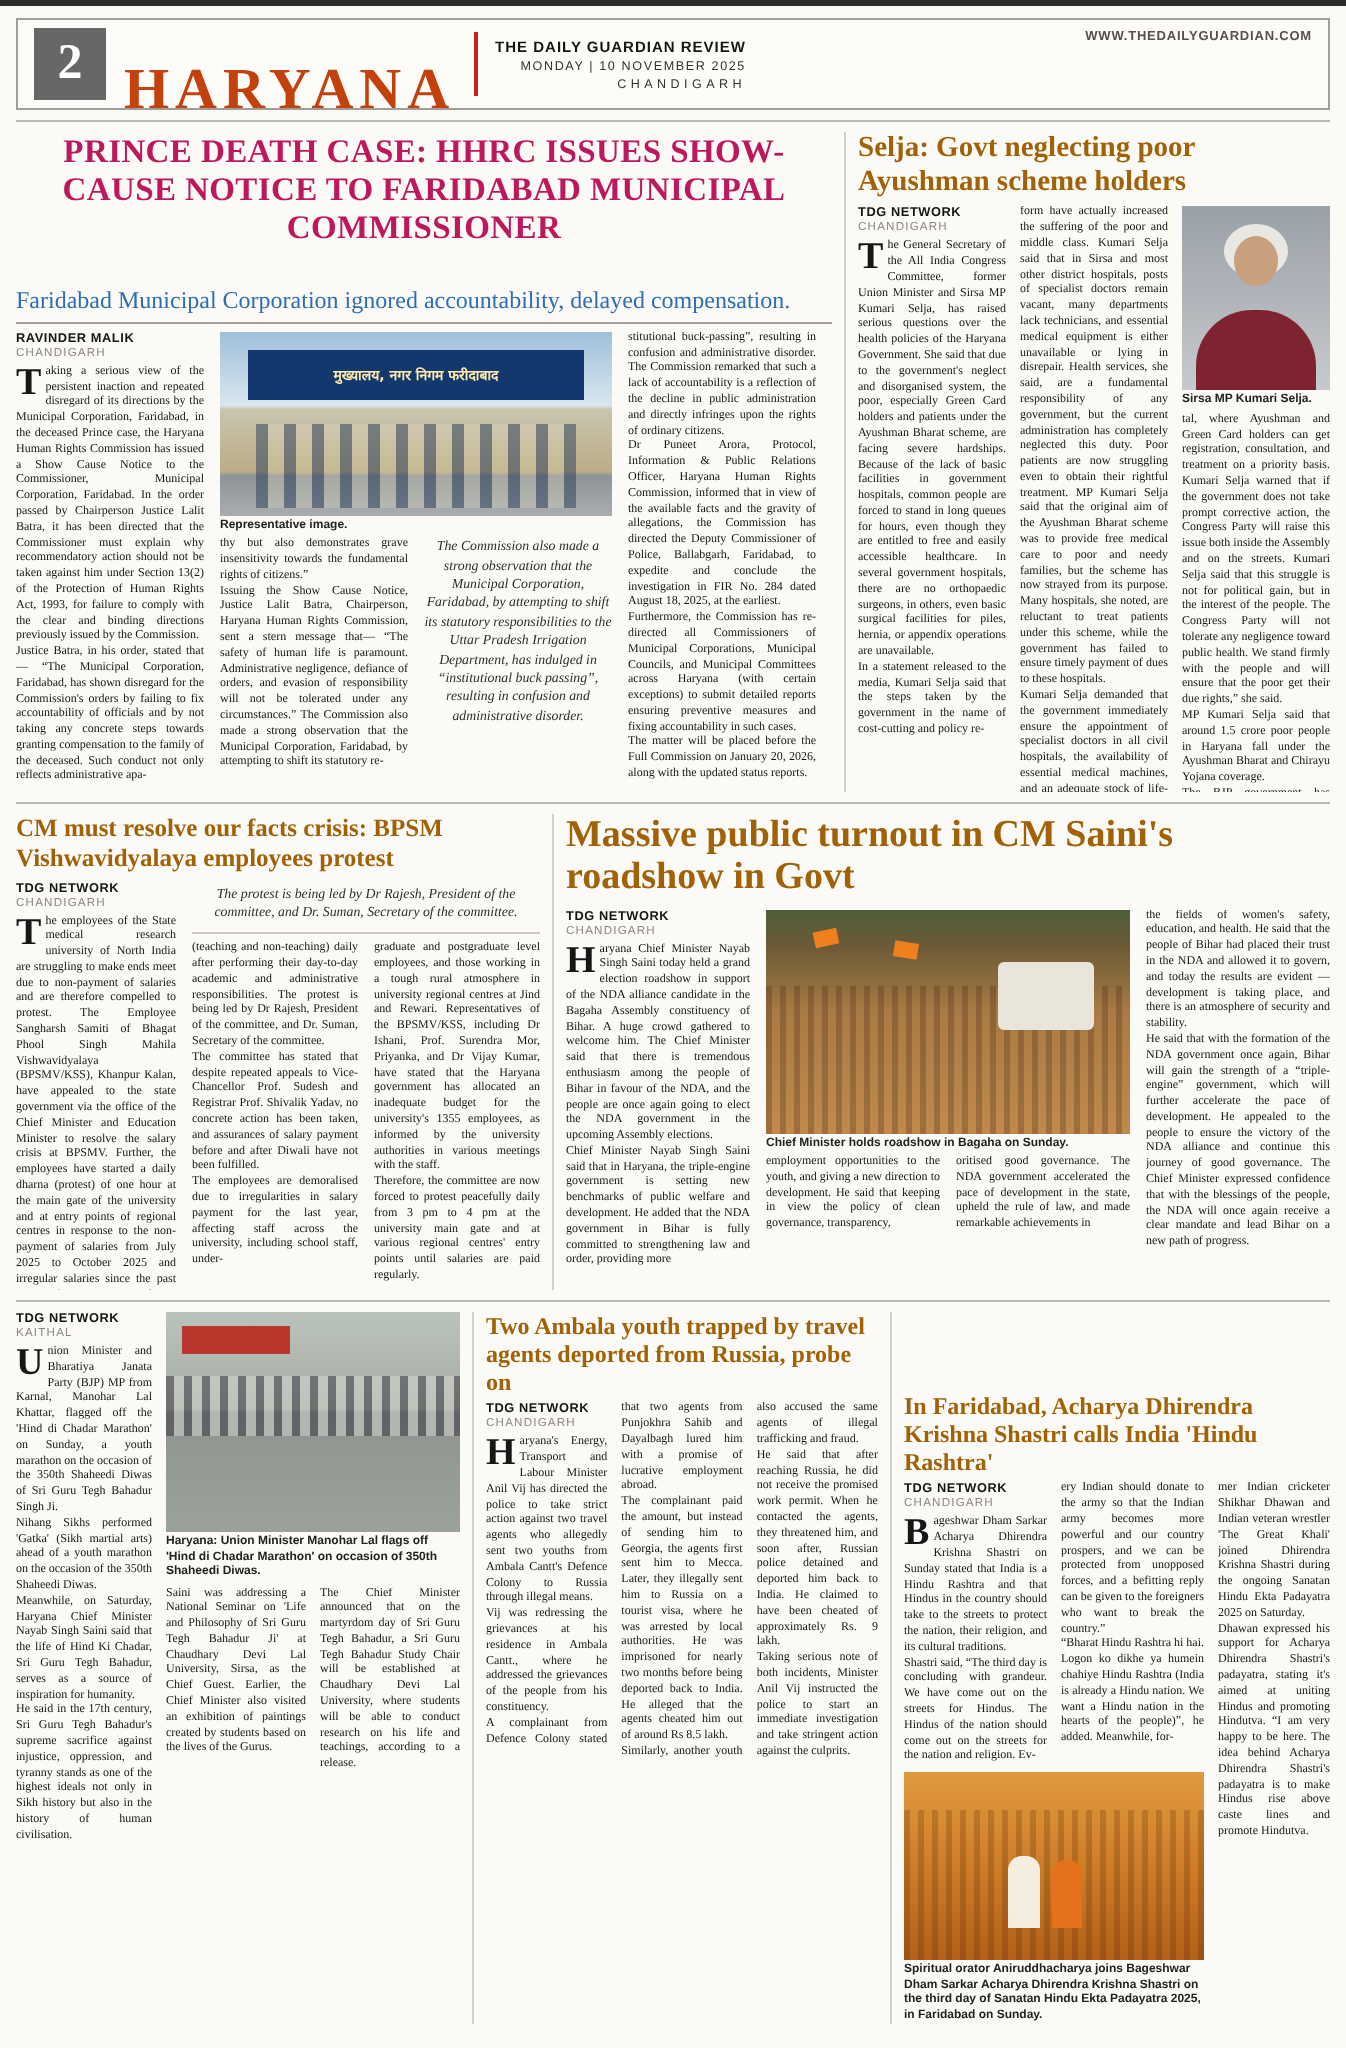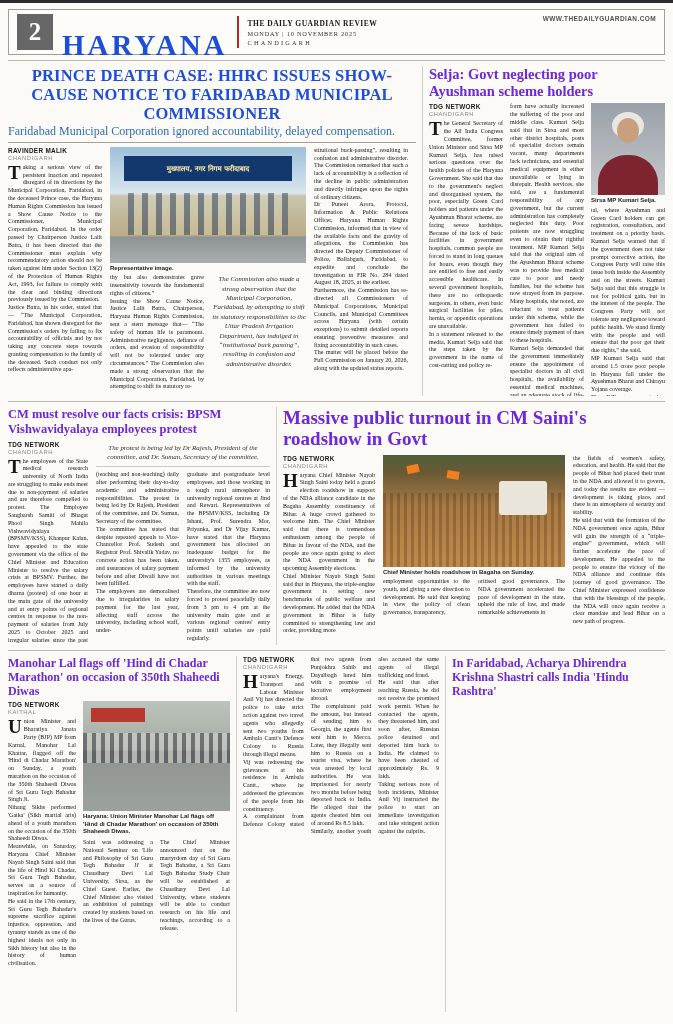--- a/index.html
+++ b/index.html
@@ -10,60 +10,60 @@
     border-top:3px solid #2b2b2b;
     padding:6px 8px;
     font-family:"Liberation Serif", serif;
   }
 
   
   .masthead { display:flex; align-items:center; gap:9px; height:46px;
     border:1px solid #9f9f98; padding:3px 8px; background:#fdfcf9; }
   .m-num { flex:0 0 36px; width:36px; height:36px; background:#676767; color:#fff;
     font:700 25px/36px "Liberation Serif", serif; text-align:center; }
-  .m-title { font:700 29px "Liberation Serif", serif; letter-spacing:3px; color:#1d4ed8;margin-top:26px; }
+  .m-title { font:700 29px "Liberation Serif", serif; letter-spacing:3px; color:#c2410c;margin-top:26px; }
   .m-red { width:2px; height:32px; background:#c2241f; }
-  .m-info { font-family:Liberation Serif, serif; }
+  .m-info { font-family:Liberation Sans, sans-serif;text-align:right; }
   .m-info .l1 { font-size:7.5px; font-weight:700; letter-spacing:.5px; }
   .m-info .l2 { font-size:6.3px; letter-spacing:.8px; margin-top:2px; color:#333; }
   .m-info .l3 { font-size:6.3px; letter-spacing:2.2px; margin-top:2px; color:#333; }
   .m-web { margin-left:auto; align-self:flex-start; padding-top:2px;
     font:700 6.5px "Liberation Sans", sans-serif; color:#55524e; letter-spacing:.4px; }
 
   .hdiv { height:1px; background:#b9b9b2; margin:5px 0; }
   .vdiv { flex:0 0 1px; width:1px; background:#cfcfc7; margin:0 6px; }
 
   
   .band { display:flex; align-items:stretch; }
   .band-top { height:330px; }
   .band-mid { height:238px; }
   .band-bot { height:356px; }
-  .headline { font-family:"Liberation Serif", serif; font-weight:700; color:#6d28d9; }
+  .headline { font-family:"Liberation Serif", serif; font-weight:700; color:#a16207; }
   .bodytext { font-size:6px; line-height:1.3; text-align:justify; white-space:pre-line; }
   .dropcap::first-letter { float:left; font-size:19px; line-height:15px; padding:1px 2px 0 0; font-weight:700; }
   .byline { font-family:"Liberation Sans", sans-serif; margin-bottom:3px; }
   .byline .name { font-size:6.4px; font-weight:700; letter-spacing:.3px; }
   .byline .city { font-size:5.8px; color:#8a8782; letter-spacing:.6px; margin-top:1px; }
   .caption { font:700 6px/1.25 "Liberation Sans", sans-serif; margin-top:2px; color:#222; }
   .quote { font-style:italic; text-align:center; font-size:6.9px; line-height:1.36; color:#2d2d2d; }
   .col { overflow:hidden; }
   .cols { display:flex; gap:8px; overflow:hidden; }
   .photo { position:relative; overflow:hidden; }
 
   
   .lead { flex:0 0 408px; display:flex; flex-direction:column; overflow:hidden; }
-  .lead .headline { font-size:16.5px; line-height:1.16; color:#1d4ed8; text-align:center; letter-spacing:.2px; }
-  .lead .subhead { font-size:12px; line-height:1.2; color:#2f6db3; margin:1px 0 3px; }
+  .lead .headline { font-size:16.5px; line-height:1.16; color:#be185d; text-align:center; letter-spacing:.2px; }
+  .lead .subhead { font-size:12px; line-height:1.2; color:#2f6db3; margin:20px 0 3px; }
   .lead .rule { border-top:1px solid #a39f98; margin-bottom:4px; }
   .lead .cols { flex:1; }
   .lead .c1, .lead .c4 { flex:0 0 94px; }
   .lead .cmid { flex:0 0 196px; display:flex; flex-direction:column; overflow:hidden; }
   .lead .midrow { display:flex; gap:8px; flex:1; overflow:hidden; margin-top:2px; }
   .lead .midrow > div { flex:0 0 94px; overflow:hidden; }
-  .ph-lead { height:116px;
+  .ph-lead { height:92px;
     background:linear-gradient(180deg,#9fc0da 0%,#d9e6ee 40%,#c9c5af 42%,#baac85 76%,#8e9496 78%,#a9adaf 100%); }
   .ph-lead .sign { position:absolute; top:9px; left:14px; right:14px; height:25px;
     background:#12386e; color:#ffe9a8; display:flex; align-items:center; justify-content:center;
     font:700 7px "DejaVu Sans", sans-serif; text-align:center; }
   .ph-lead .win { position:absolute; top:46px; left:18px; right:18px; height:42px;
     background:repeating-linear-gradient(90deg, rgba(40,60,90,.5) 0 6px, rgba(235,228,200,.25) 6px 14px); }
 
   
   .selja { flex:1 1 auto; display:flex; flex-direction:column; overflow:hidden; }
   .selja .headline { font-size:14.5px; line-height:1.15; margin-bottom:4px; }
@@ -113,21 +113,21 @@
     background:repeating-linear-gradient(90deg, rgba(50,50,62,.5) 0 4px, rgba(222,222,216,.45) 4px 9px); }
   .ph-marathon .banner { position:absolute; top:7px; left:8px; width:54px; height:14px; background:#b8382e; }
   .marathon .sub { display:flex; gap:7px; flex:1; overflow:hidden; margin-top:3px; }
   .marathon .sub > div { flex:1 1 0; overflow:hidden; }
 
   
   .ambala { flex:0 0 196px; display:flex; flex-direction:column; overflow:hidden; }
   .ambala .flow { flex:1; overflow:hidden; column-count:3; column-gap:7px; }
 
   
-  .shastri { flex:1 1 auto; display:flex; flex-direction:row; overflow:hidden; }
+  .shastri { flex:1 1 auto; display:flex; flex-direction:column; overflow:hidden;margin-top:40px; }
   .shastri .row { display:flex; gap:7px; flex:1; overflow:hidden; }
   .shastri .left { flex:0 0 150px; display:flex; flex-direction:column; overflow:hidden; }
   .shastri .lefttext { flex:1; overflow:hidden; column-count:2; column-gap:7px; margin-bottom:3px; }
   .shastri .c3 { flex:1; overflow:hidden; }
   .ph-shastri { height:94px;
     background:linear-gradient(180deg,#e09a3e 0%,#cf7f28 48%,#b06018 100%); }
   .ph-shastri .tex { position:absolute; inset:20% 0 0 0; opacity:.55;
     background:repeating-linear-gradient(90deg, rgba(90,40,5,.45) 0 3px, transparent 3px 7px); }
   .ph-shastri .fig1 { position:absolute; bottom:16px; left:52px; width:16px; height:36px; border-radius:7px 7px 0 0; background:#f4eee1; }
   .ph-shastri .fig2 { position:absolute; bottom:16px; left:74px; width:15px; height:34px; border-radius:7px 7px 0 0; background:#e4721c; }
@@ -290,21 +290,20 @@
         </div>
       </div>
     </div>
   </div>
 
   <div class="hdiv"></div>
 
   <div class="band band-bot">
 
     <div class="marathon">
-      <div class="headline bot-headline">Manohar Lal flags off 'Hind di Chadar Marathon' on occasion of 350th Shaheedi Diwas</div>
       <div class="row">
         <div class="col c1">
           <div class="byline">
             <div class="name">TDG NETWORK</div>
             <div class="city">KAITHAL</div>
           </div>
           <p class="bodytext dropcap">Union Minister and Bharatiya Janata Party (BJP) MP from Karnal, Manohar Lal Khattar, flagged off the 'Hind di Chadar Marathon' on Sunday, a youth marathon on the occasion of the 350th Shaheedi Diwas of Sri Guru Tegh Bahadur Singh Ji.
 Nihang Sikhs performed 'Gatka' (Sikh martial arts) ahead of a youth marathon on the occasion of the 350th Shaheedi Diwas.
 Meanwhile, on Saturday, Haryana Chief Minister Nayab Singh Saini said that the life of Hind Ki Chadar, Sri Guru Tegh Bahadur, serves as a source of inspiration for humanity.
 He said in the 17th century, Sri Guru Tegh Bahadur's supreme sacrifice against injustice, oppression, and tyranny stands as one of the highest ideals not only in Sikh history but also in the history of human civilisation.</p>
@@ -323,20 +322,21 @@
               <p class="bodytext">The Chief Minister announced that on the martyrdom day of Sri Guru Tegh Bahadur, a Sri Guru Tegh Bahadur Study Chair will be established at Chaudhary Devi Lal University, where students will be able to conduct research on his life and teachings, according to a release.</p>
             </div>
           </div>
         </div>
       </div>
     </div>
 
     <div class="vdiv"></div>
 
     <div class="ambala">
+      <div class="headline bot-headline">Two Ambala youth trapped by travel agents deported from Russia, probe on</div>
       <div class="flow">
         <div class="byline">
           <div class="name">TDG NETWORK</div>
           <div class="city">CHANDIGARH</div>
         </div>
         <p class="bodytext dropcap">Haryana's Energy, Transport and Labour Minister Anil Vij has directed the police to take strict action against two travel agents who allegedly sent two youths from Ambala Cantt's Defence Colony to Russia through illegal means.
 Vij was redressing the grievances at his residence in Ambala Cantt., where he addressed the grievances of the people from his constituency.
 A complainant from Defence Colony stated that two agents from Punjokhra Sahib and Dayalbagh lured him with a promise of lucrative employment abroad.
 The complainant paid the amount, but instead of sending him to Georgia, the agents first sent him to Mecca. Later, they illegally sent him to Russia on a tourist visa, where he was arrested by local authorities. He was imprisoned for nearly two months before being deported back to India. He alleged that the agents cheated him out of around Rs 8.5 lakh.
 Similarly, another youth also accused the same agents of illegal trafficking and fraud.

